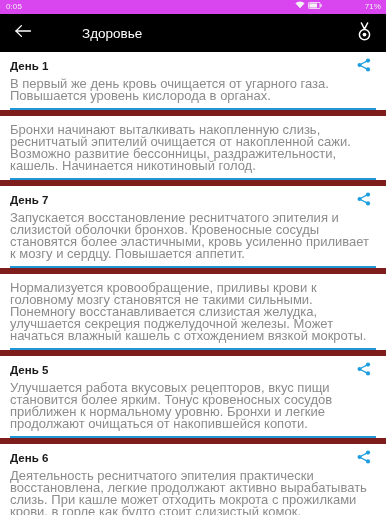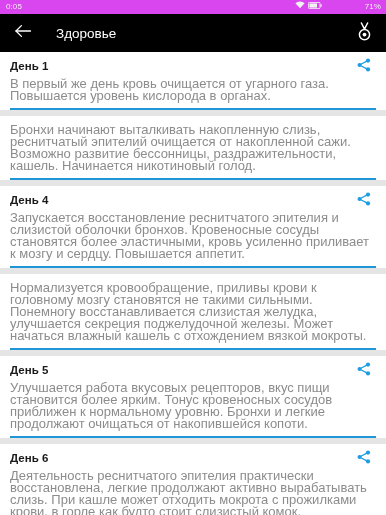--- a/index.html
+++ b/index.html
@@ -32,20 +32,21 @@
   .battery-icon { display: block; }
   .battery-pct { font-size: 8px; color: #f2f2f2; margin-left: 40px; }
 
   
   .app-bar {
     height: 38px;
     background: #000000;
     display: flex;
     align-items: center;
     padding: 0 11px 0 12px;
+    gap: 26px;
   }
   .back-btn {
     width: 22px; height: 22px;
     display: flex; align-items: center; justify-content: center;
     cursor: pointer;
     flex: 0 0 auto;
   }
   .app-title {
     color: #ffffff;
     font-size: 13.5px;
@@ -57,21 +58,21 @@
   .medal-btn {
     width: 22px; height: 24px;
     display: flex; align-items: center; justify-content: center;
     cursor: pointer;
     flex: 0 0 auto;
   }
 
   
   .list {
     height: 463px;
-    background: #e5e5e5;
+    background: #7f1d1d;
     overflow-y: auto;
   }
   .list::-webkit-scrollbar { width: 0px; }
 
   .day-card {
     background: #ffffff;
     padding: 6px 10px 0 10px;
     margin-bottom: 6px;
     position: relative;
   }
@@ -175,21 +176,21 @@
     <div class="day-rule"></div>
   </div>
 
   <div class="day-card">
     <div class="day-body">Бронхи начинают выталкивать накопленную слизь, реснитчатый эпителий очищается от накопленной сажи. Возможно развитие бессонницы, раздражительности, кашель. Начинается никотиновый голод.</div>
     <div class="day-rule"></div>
   </div>
 
   <div class="day-card">
     <div class="day-head">
-      <div class="day-title">День 4</div>
+      <div class="day-title">День 7</div>
       <div class="share-btn">
         <span>
           <svg width="14" height="14" viewBox="0 0 14 14">
             <circle cx="11" cy="2.6" r="2.1" fill="#1e9ee0"></circle>
             <circle cx="11" cy="11.4" r="2.1" fill="#1e9ee0"></circle>
             <circle cx="2.6" cy="7" r="2.1" fill="#1e9ee0"></circle>
             <path d="M4.3 6 L9.4 3.4 M4.3 8 L9.4 10.6" stroke="#1e9ee0" stroke-width="1.25" fill="none" stroke-linecap="round"></path>
           </svg>
         </span>
       </div>

